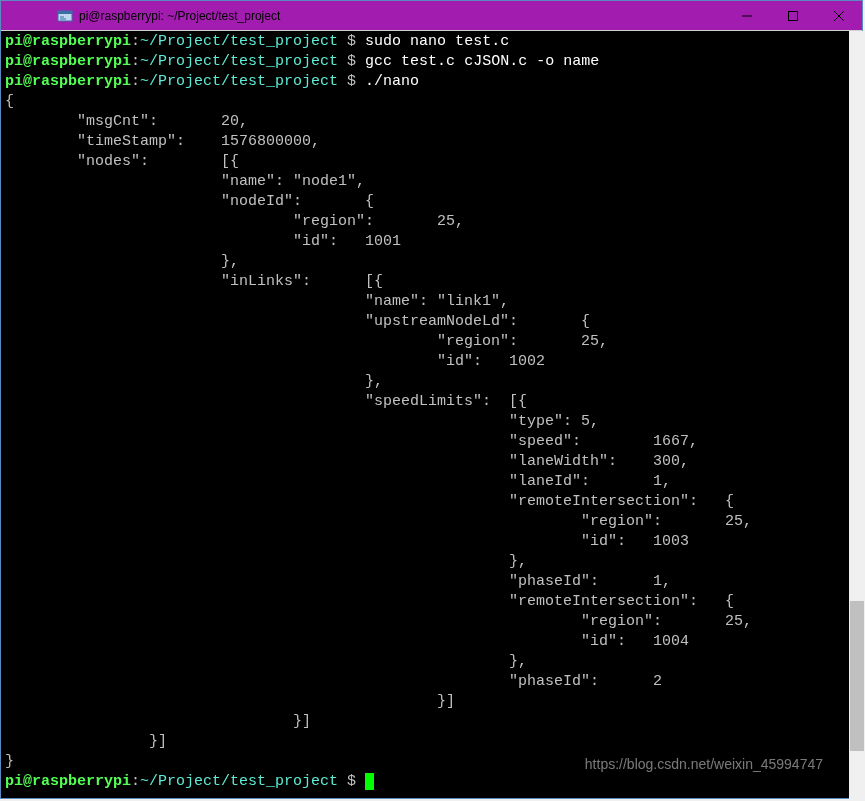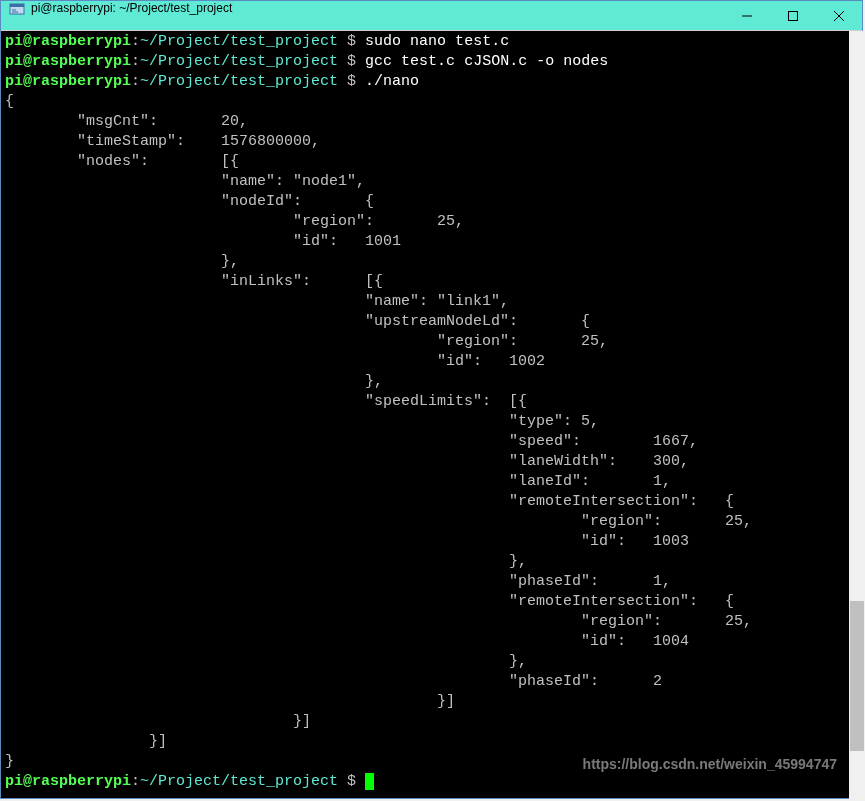--- a/index.html
+++ b/index.html
@@ -14,23 +14,25 @@
   .window {
     width: 863px;
     height: 799px;
     background: #fff;
     border: 1px solid #5a8ac0;
     display: flex;
     flex-direction: column;
   }
   .titlebar {
     height: 30px;
-    background: #5eead4;
+    background: #a21caf;
     display: flex;
+    align-items: center;
     border-bottom: 1px solid #d0d0d0;
+    padding-left: 48px;
   }
   .titlebar-icon {
     width: 16px;
     height: 16px;
     margin: 0 6px 0 8px;
     display: inline-flex;
     align-items: center;
     justify-content: center;
   }
   .titlebar-title {
@@ -88,27 +90,26 @@
     position: absolute;
     left: 1px;
     right: 1px;
     top: 570px;
     height: 150px;
     background: #c0c0c0;
     border-radius: 0;
   }
   .watermark {
     position: absolute;
-    right: 25px;
+    right: 39px;
     bottom: 24px;
     color: rgba(220,220,220,0.55);
     font-family: Arial, sans-serif;
     font-size: 14px;
     pointer-events: none;
-    font-weight: bold;
   }
 </style>
 </head>
 <body>
 
 <div class="window">
   <div class="titlebar">
     <span class="titlebar-icon">
       <svg width="16" height="16" viewBox="0 0 16 16">
         <rect x="1" y="3" width="14" height="10" fill="#bfd8ef" stroke="#3a6ea5" stroke-width="1"></rect>
@@ -132,21 +133,21 @@
       <div class="win-btn close">
         <svg width="10" height="10">
             <line x1="0" y1="0" x2="10" y2="10" stroke="#000" stroke-width="1"></line>
             <line x1="10" y1="0" x2="0" y2="10" stroke="#000" stroke-width="1"></line>
           </svg>
       </div>
     </div>
   </div>
 
   <div class="terminal"><span class="user">pi@raspberrypi</span><span class="out">:</span><span class="path">~/Project/test_project</span><span class="prompt-dollar"> $ </span><span class="cmd">sudo nano test.c</span>
-<span class="user">pi@raspberrypi</span><span class="out">:</span><span class="path">~/Project/test_project</span><span class="prompt-dollar"> $ </span><span class="cmd">gcc test.c cJSON.c -o nodes</span>
+<span class="user">pi@raspberrypi</span><span class="out">:</span><span class="path">~/Project/test_project</span><span class="prompt-dollar"> $ </span><span class="cmd">gcc test.c cJSON.c -o name</span>
 <span class="user">pi@raspberrypi</span><span class="out">:</span><span class="path">~/Project/test_project</span><span class="prompt-dollar"> $ </span><span class="cmd">./nano</span>
 <span class="out" id="output-block">{
         "msgCnt":       20,
         "timeStamp":    1576800000,
         "nodes":        [{
                         "name": "node1",
                         "nodeId":       {
                                 "region":       25,
                                 "id":   1001
                         },

